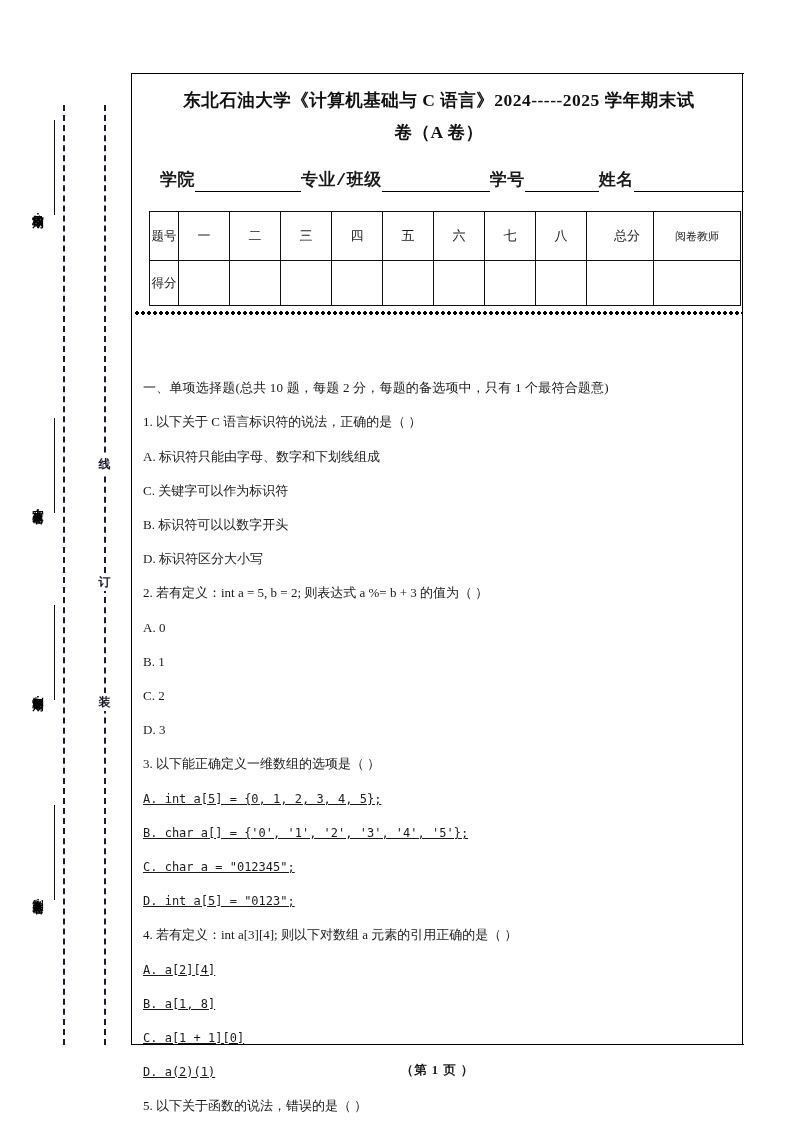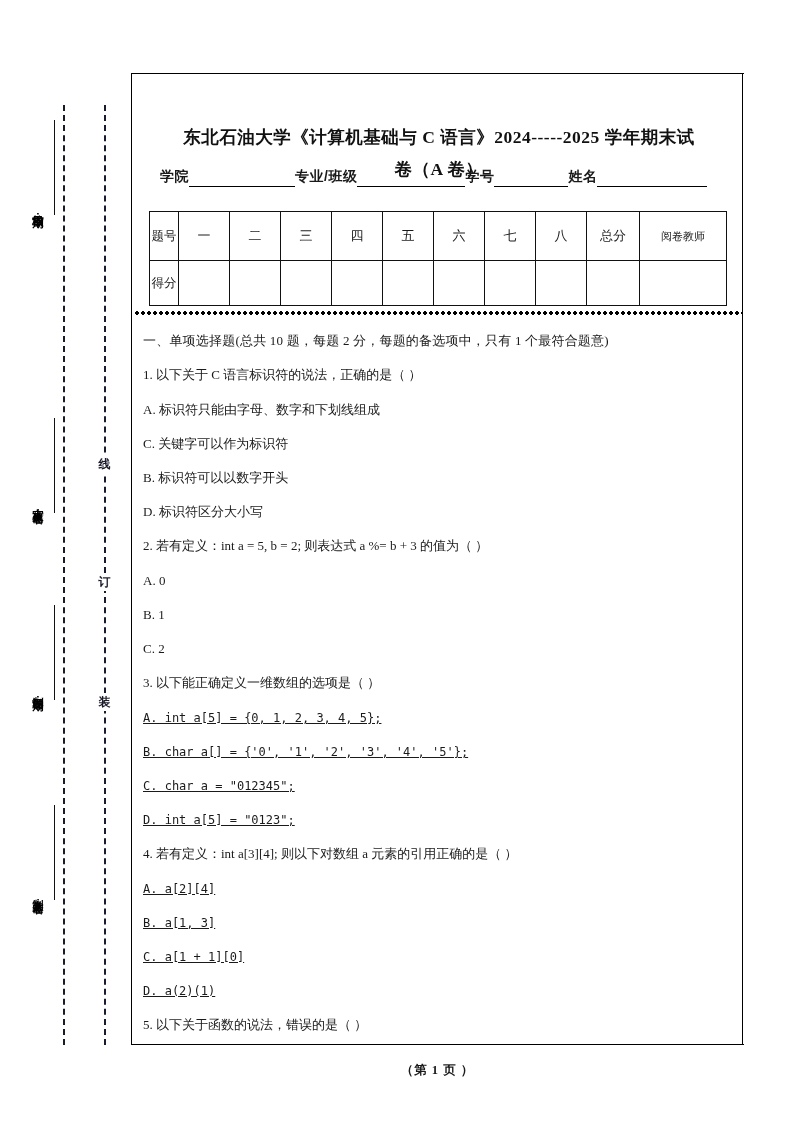--- a/index.html
+++ b/index.html
@@ -89,42 +89,41 @@
     width: 613px; height: 0;
     border-top: 1.5px solid #000;
   }
 
   
   #exam-header {
     position: absolute;
     left: 143px;
     top: 84px;
     width: 592px;
-    margin-top: 37px;
   }
   #exam-title {
     font-family: "Liberation Serif", "DejaVu Serif", serif;
     font-weight: bold;
     font-size: 17.5px;
     line-height: 32px;
     text-align: center;
     letter-spacing: 0.5px;
     color: #111;
   }
 
   
   #info-line {
     position: absolute;
     left: 160px;
     top: 168px;
     width: 558px;
     display: flex;
     align-items: flex-end;
-    font-family: Liberation Sans, sans-serif;
-    font-size: 14px;
+    font-family: Liberation Mono, monospace;
+    font-size: 17px;
     font-weight: bold;
     white-space: nowrap;
   }
   .info-field { display: flex; align-items: flex-end; }
   .info-label { padding-bottom: 1px; letter-spacing: 0.5px; }
   .info-blank {
     border-bottom: 1px solid #000;
     height: 14px;
   }
   .blank-w1 { width: 106px; }
@@ -148,21 +147,21 @@
     padding: 0;
     margin-left: 32px;
   }
   #score-table td.rowhead {
     width: 28px;
     font-size: 12.5px;
     line-height: 19px;
     padding: 2px 0;
   }
   #score-table td.numcol { width: 50px; }
-  #score-table td.totalcol { width: 52px; }
+  #score-table td.totalcol { width: 52px; padding-left: 14px; }
   #score-table td.teachercol {
     width: 86px;
     font-size: 11px;
     line-height: 19px;
     padding: 2px 0;
   }
   #score-table tr.row-top td { height: 44px; }
   #score-table tr.row-bottom td { height: 40px; }
 
   
@@ -185,20 +184,21 @@
     top: 332px;
     width: 594px;
     font-family: "Liberation Serif", "DejaVu Serif", serif;
   }
   .section-head {
     font-size: 13px;
     letter-spacing: 0.2px;
     line-height: 18px;
     margin-bottom: 16px;
     white-space: nowrap;
+    margin-top: 47px;
   }
   .q-stem {
     font-size: 13px;
     line-height: 18px;
     margin-bottom: 17px;
     white-space: nowrap;
   }
   .q-opt {
     font-size: 13px;
     line-height: 18px;
@@ -318,30 +318,31 @@
   <div class="q-stem">1. 以下关于 C 语言标识符的说法，正确的是（ ）</div>
   <div class="q-opt">A. 标识符只能由字母、数字和下划线组成</div>
   <div class="q-opt">C. 关键字可以作为标识符</div>
   <div class="q-opt">B. 标识符可以以数字开头</div>
   <div class="q-opt">D. 标识符区分大小写</div>
 
   <div class="q-stem">2. 若有定义：int a = 5, b = 2; 则表达式 a %= b + 3 的值为（ ）</div>
   <div class="q-opt">A. 0</div>
   <div class="q-opt">B. 1</div>
   <div class="q-opt">C. 2</div>
+  <div class="q-opt">D. 3</div>
 
   <div class="q-stem">3. 以下能正确定义一维数组的选项是（ ）</div>
   <div class="q-opt mono">A. int a[5] = {0, 1, 2, 3, 4, 5};</div>
   <div class="q-opt mono">B. char a[] = {'0', '1', '2', '3', '4', '5'};</div>
   <div class="q-opt mono">C. char a = "012345";</div>
   <div class="q-opt mono">D. int a[5] = "0123";</div>
 
   <div class="q-stem">4. 若有定义：int a[3][4]; 则以下对数组 a 元素的引用正确的是（ ）</div>
   <div class="q-opt mono">A. a[2][4]</div>
-  <div class="q-opt mono">B. a[1, 3]</div>
+  <div class="q-opt mono">B. a[1, 8]</div>
   <div class="q-opt mono">C. a[1 + 1][0]</div>
   <div class="q-opt mono">D. a(2)(1)</div>
 
   <div class="q-stem">5. 以下关于函数的说法，错误的是（ ）</div>
 
 </div>
 
 <div id="page-footer">
   <span>（第 1 页 ）</span>
 </div>

